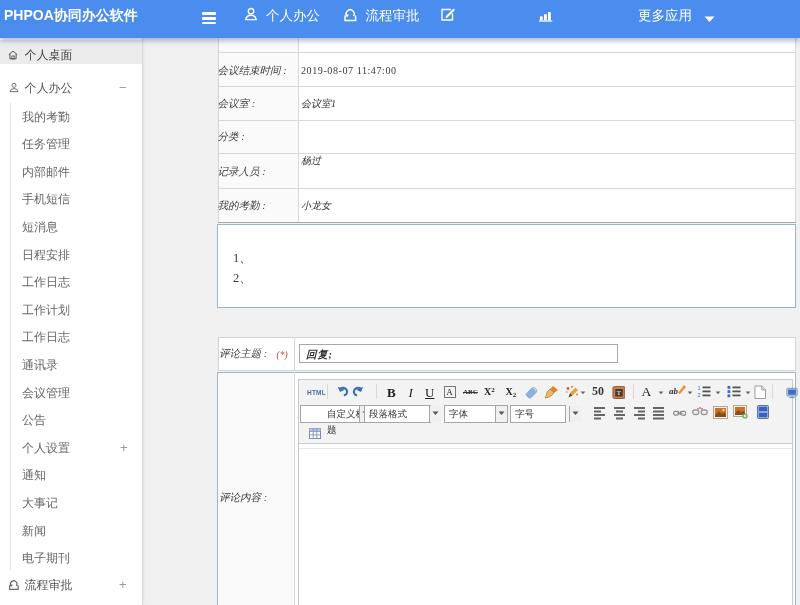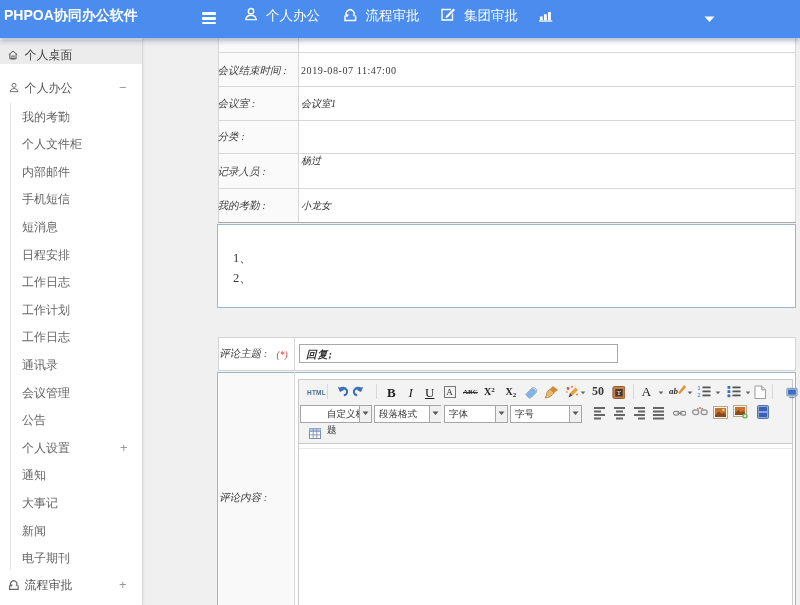--- a/index.html
+++ b/index.html
@@ -159,31 +159,31 @@
  <rect x="1" y="1" width="12" height="9" rx="1" fill="#b8cce4" stroke="#7a93b5" stroke-width="1"></rect>
  <rect x="2.5" y="2.5" width="9" height="6" fill="#3c6cc4"></rect>
  <rect x="4" y="11" width="6" height="1.5" fill="#7a93b5"></rect>
 </svg>
 
 <div class="tsel" style="left:300px;width:72px;padding-left:26px">自定义标题</div>
 <div class="a" style="left:359px;top:405.5px;width:12px;height:16px;border-left:1px solid #a6a6a6;background:#f0f0f0"></div>
 <svg class="ticon" style="left:362px;top:411px" width="7" height="5" viewBox="0 0 7 5">
       <path d="M0.5 0.5 L3.5 4 L6.5 0.5 Z" fill="#555"></path>
     </svg>
-<div class="tsel" style="left:374px;width:67px">段落格式</div>
+<div class="tsel" style="left:364px;width:67px">段落格式</div>
 <div class="a" style="left:429px;top:405.5px;width:12px;height:16px;border-left:1px solid #a6a6a6;background:#f0f0f0"></div>
 <svg class="ticon" style="left:432px;top:411px" width="7" height="5" viewBox="0 0 7 5">
       <path d="M0.5 0.5 L3.5 4 L6.5 0.5 Z" fill="#555"></path>
     </svg>
 <div class="tsel" style="left:444px;width:64px">字体</div>
 <div class="a" style="left:495px;top:405.5px;width:12px;height:16px;border-left:1px solid #a6a6a6;background:#f0f0f0"></div>
 <svg class="ticon" style="left:498px;top:411px" width="7" height="5" viewBox="0 0 7 5">
       <path d="M0.5 0.5 L3.5 4 L6.5 0.5 Z" fill="#555"></path>
     </svg>
-<div class="tsel" style="left:510px;width:72px">字号</div>
+<div class="tsel" style="left:510px;width:56px">字号</div>
 <div class="a" style="left:569px;top:405.5px;width:12px;height:16px;border-left:1px solid #a6a6a6;background:#f0f0f0"></div>
 <svg class="ticon" style="left:572px;top:411px" width="7" height="5" viewBox="0 0 7 5">
       <path d="M0.5 0.5 L3.5 4 L6.5 0.5 Z" fill="#555"></path>
     </svg>
 
 <svg class="ticon" style="left:593.5px;top:407px" width="12" height="13" viewBox="0 0 12 13">
  <rect x="0" y="0" width="11" height="2" fill="#666"></rect>
       <rect x="0" y="3.5" width="7" height="2" fill="#666"></rect>
  <rect x="0" y="7" width="11" height="2" fill="#666"></rect>
       <rect x="0" y="10.5" width="7" height="2" fill="#666"></rect>
@@ -259,27 +259,27 @@
  <svg class="a" style="left:342.5px;top:7.5px" width="15" height="14" viewBox="0 0 15 14">
   <path d="M2 7.4 V12.4 H12.6 V7.4" fill="none" stroke="#fff" stroke-width="1.5"></path>
   <path d="M4.0 8.3 A4 4 0 1 1 10.4 8.1" fill="none" stroke="#fff" stroke-width="1.5"></path>
   <path d="M2.4 6.2 L6.0 6.6 L4.0 9.6 Z" fill="#fff"></path>
  </svg>
  <div class="nt" style="left:365.5px">流程审批</div>
  <svg class="a" style="left:440px;top:7px" width="16" height="15" viewBox="0 0 16 15">
   <path d="M11 2.5 H2 V13 H12.5 V6.5" fill="none" stroke="#fff" stroke-width="1.4"></path>
   <path d="M6 9 L13.5 1.5 L15 3 L7.5 10.5 L5.5 11 Z" fill="#fff"></path>
  </svg>
- <div class="nt" style="left:464px">集团审批</div>
  <svg class="a" style="left:539px;top:9.5px" width="15" height="12" viewBox="0 0 17 13">
   <rect x="1" y="7" width="3.2" height="4.5" fill="#fff"></rect>
   <rect x="5.6" y="4.5" width="3.2" height="7" fill="#fff"></rect>
   <rect x="10.2" y="2" width="3.2" height="9.5" fill="#fff"></rect>
   <rect x="0" y="11.5" width="15" height="1.4" fill="#fff"></rect>
  </svg>
+ <div class="nt" style="left:638px">更多应用</div>
  <svg class="a" style="left:704px;top:15.5px" width="11" height="7" viewBox="0 0 11 7">
   <path d="M0.5 0.5 L5.5 6 L10.5 0.5 Z" fill="#fff"></path>
  </svg>
 </div>
 
 <div id="side">
  <div class="a" style="left:0;top:1.5px;width:142px;height:24px;background:#ececec"></div>
  <svg class="a" style="left:7.5px;top:11.5px" width="10" height="10" viewBox="0 0 13 12">
   <path d="M1 5.5 L6.5 1 L12 5.5" fill="none" stroke="#555" stroke-width="1.3"></path>
   <path d="M2.5 4.8 V11 H10.5 V4.8" fill="none" stroke="#555" stroke-width="1.3"></path>
@@ -288,21 +288,21 @@
  <div class="st" style="left:24.5px;top:10px;color:#444">个人桌面</div>
  <svg class="a" style="left:8.5px;top:43.5px" width="10" height="11" viewBox="0 0 12 12">
   <circle cx="6" cy="3.4" r="2.4" fill="none" stroke="#666" stroke-width="1.1"></circle>
   <path d="M1.2 11 Q2 7.2 6 7.2 Q10 7.2 10.8 11 Z" fill="none" stroke="#666" stroke-width="1.1"></path>
  </svg>
  <div class="st" style="top:42.5px">个人办公</div>
  <div class="pm" style="top:42.5px">−</div>
  <div class="a" style="left:10px;top:65px;width:1px;height:467px;background:#e2e2e2"></div>
  <div id="subs">
  <div class="sub" style="top:71.5px">我的考勤</div>
- <div class="sub" style="top:99.1px">个人文件柜</div>
+ <div class="sub" style="top:99.1px">任务管理</div>
  <div class="sub" style="top:126.7px">内部邮件</div>
  <div class="sub" style="top:154.3px">手机短信</div>
  <div class="sub" style="top:181.9px">短消息</div>
  <div class="sub" style="top:209.5px">日程安排</div>
  <div class="sub" style="top:237.1px">工作日志</div>
  <div class="sub" style="top:264.7px">工作计划</div>
  <div class="sub" style="top:292.3px">工作日志</div>
  <div class="sub" style="top:319.9px">通讯录</div>
  <div class="sub" style="top:347.5px">会议管理</div>
  <div class="sub" style="top:375.1px">公告</div>

